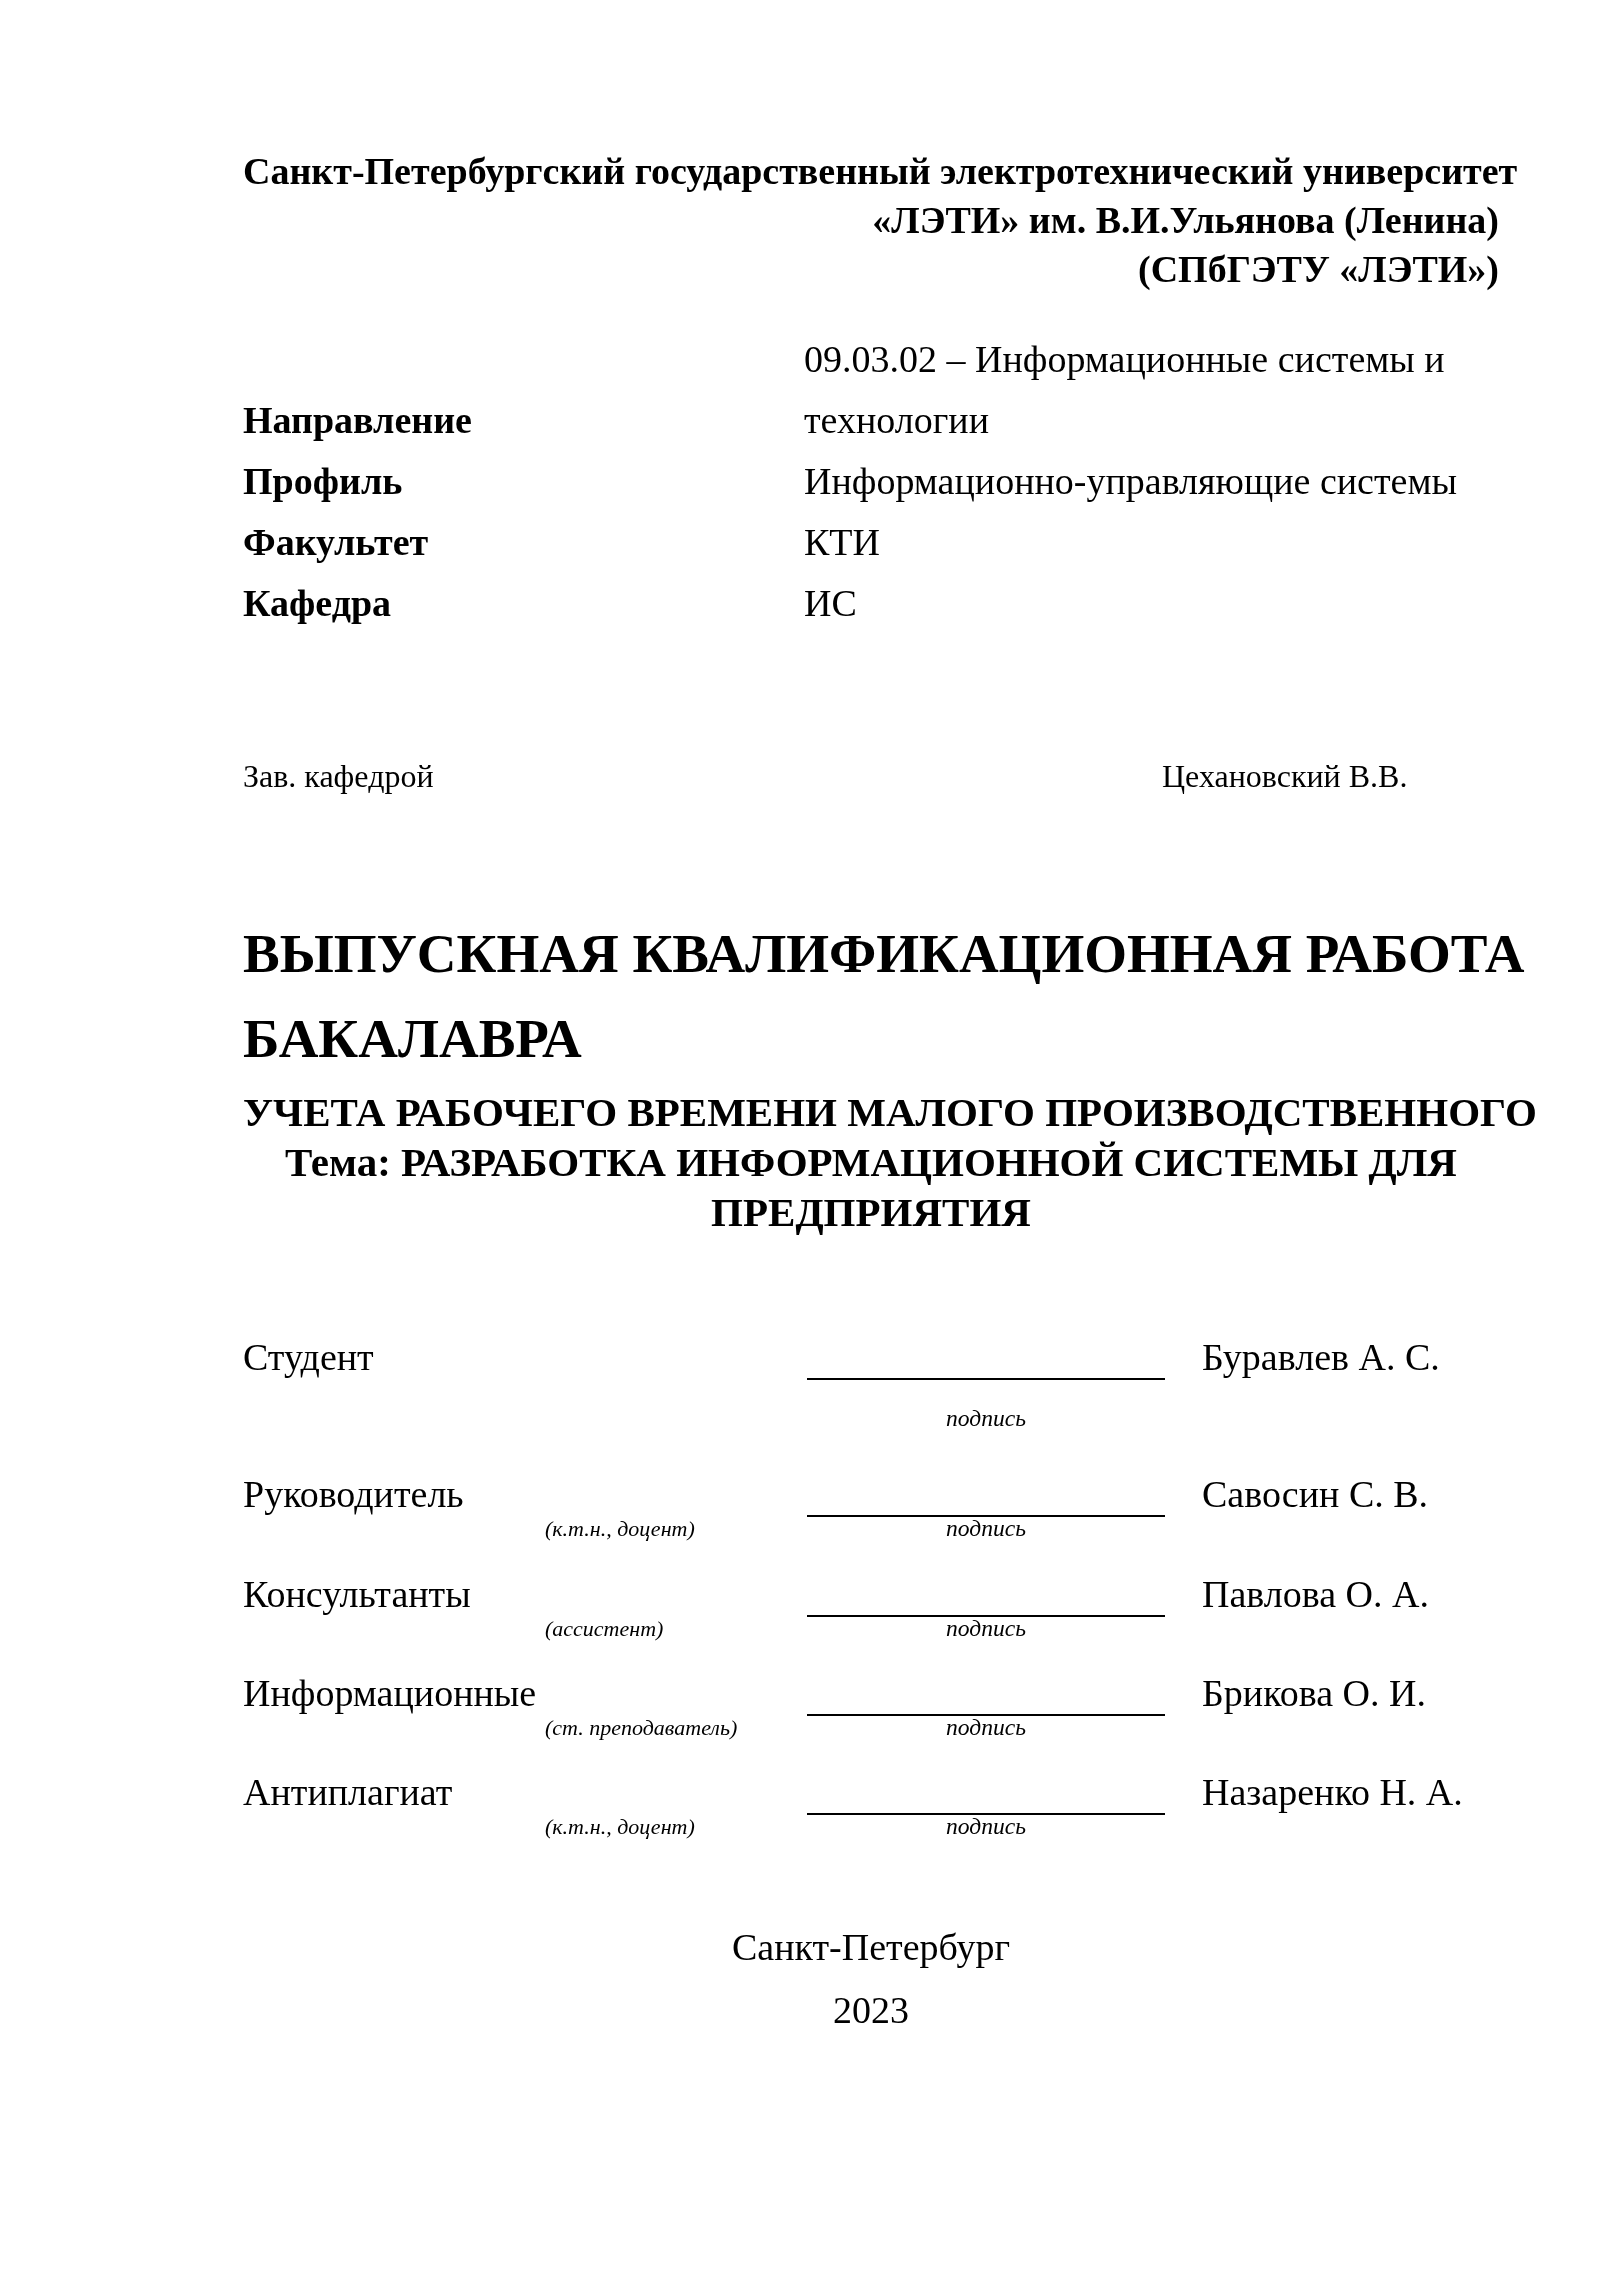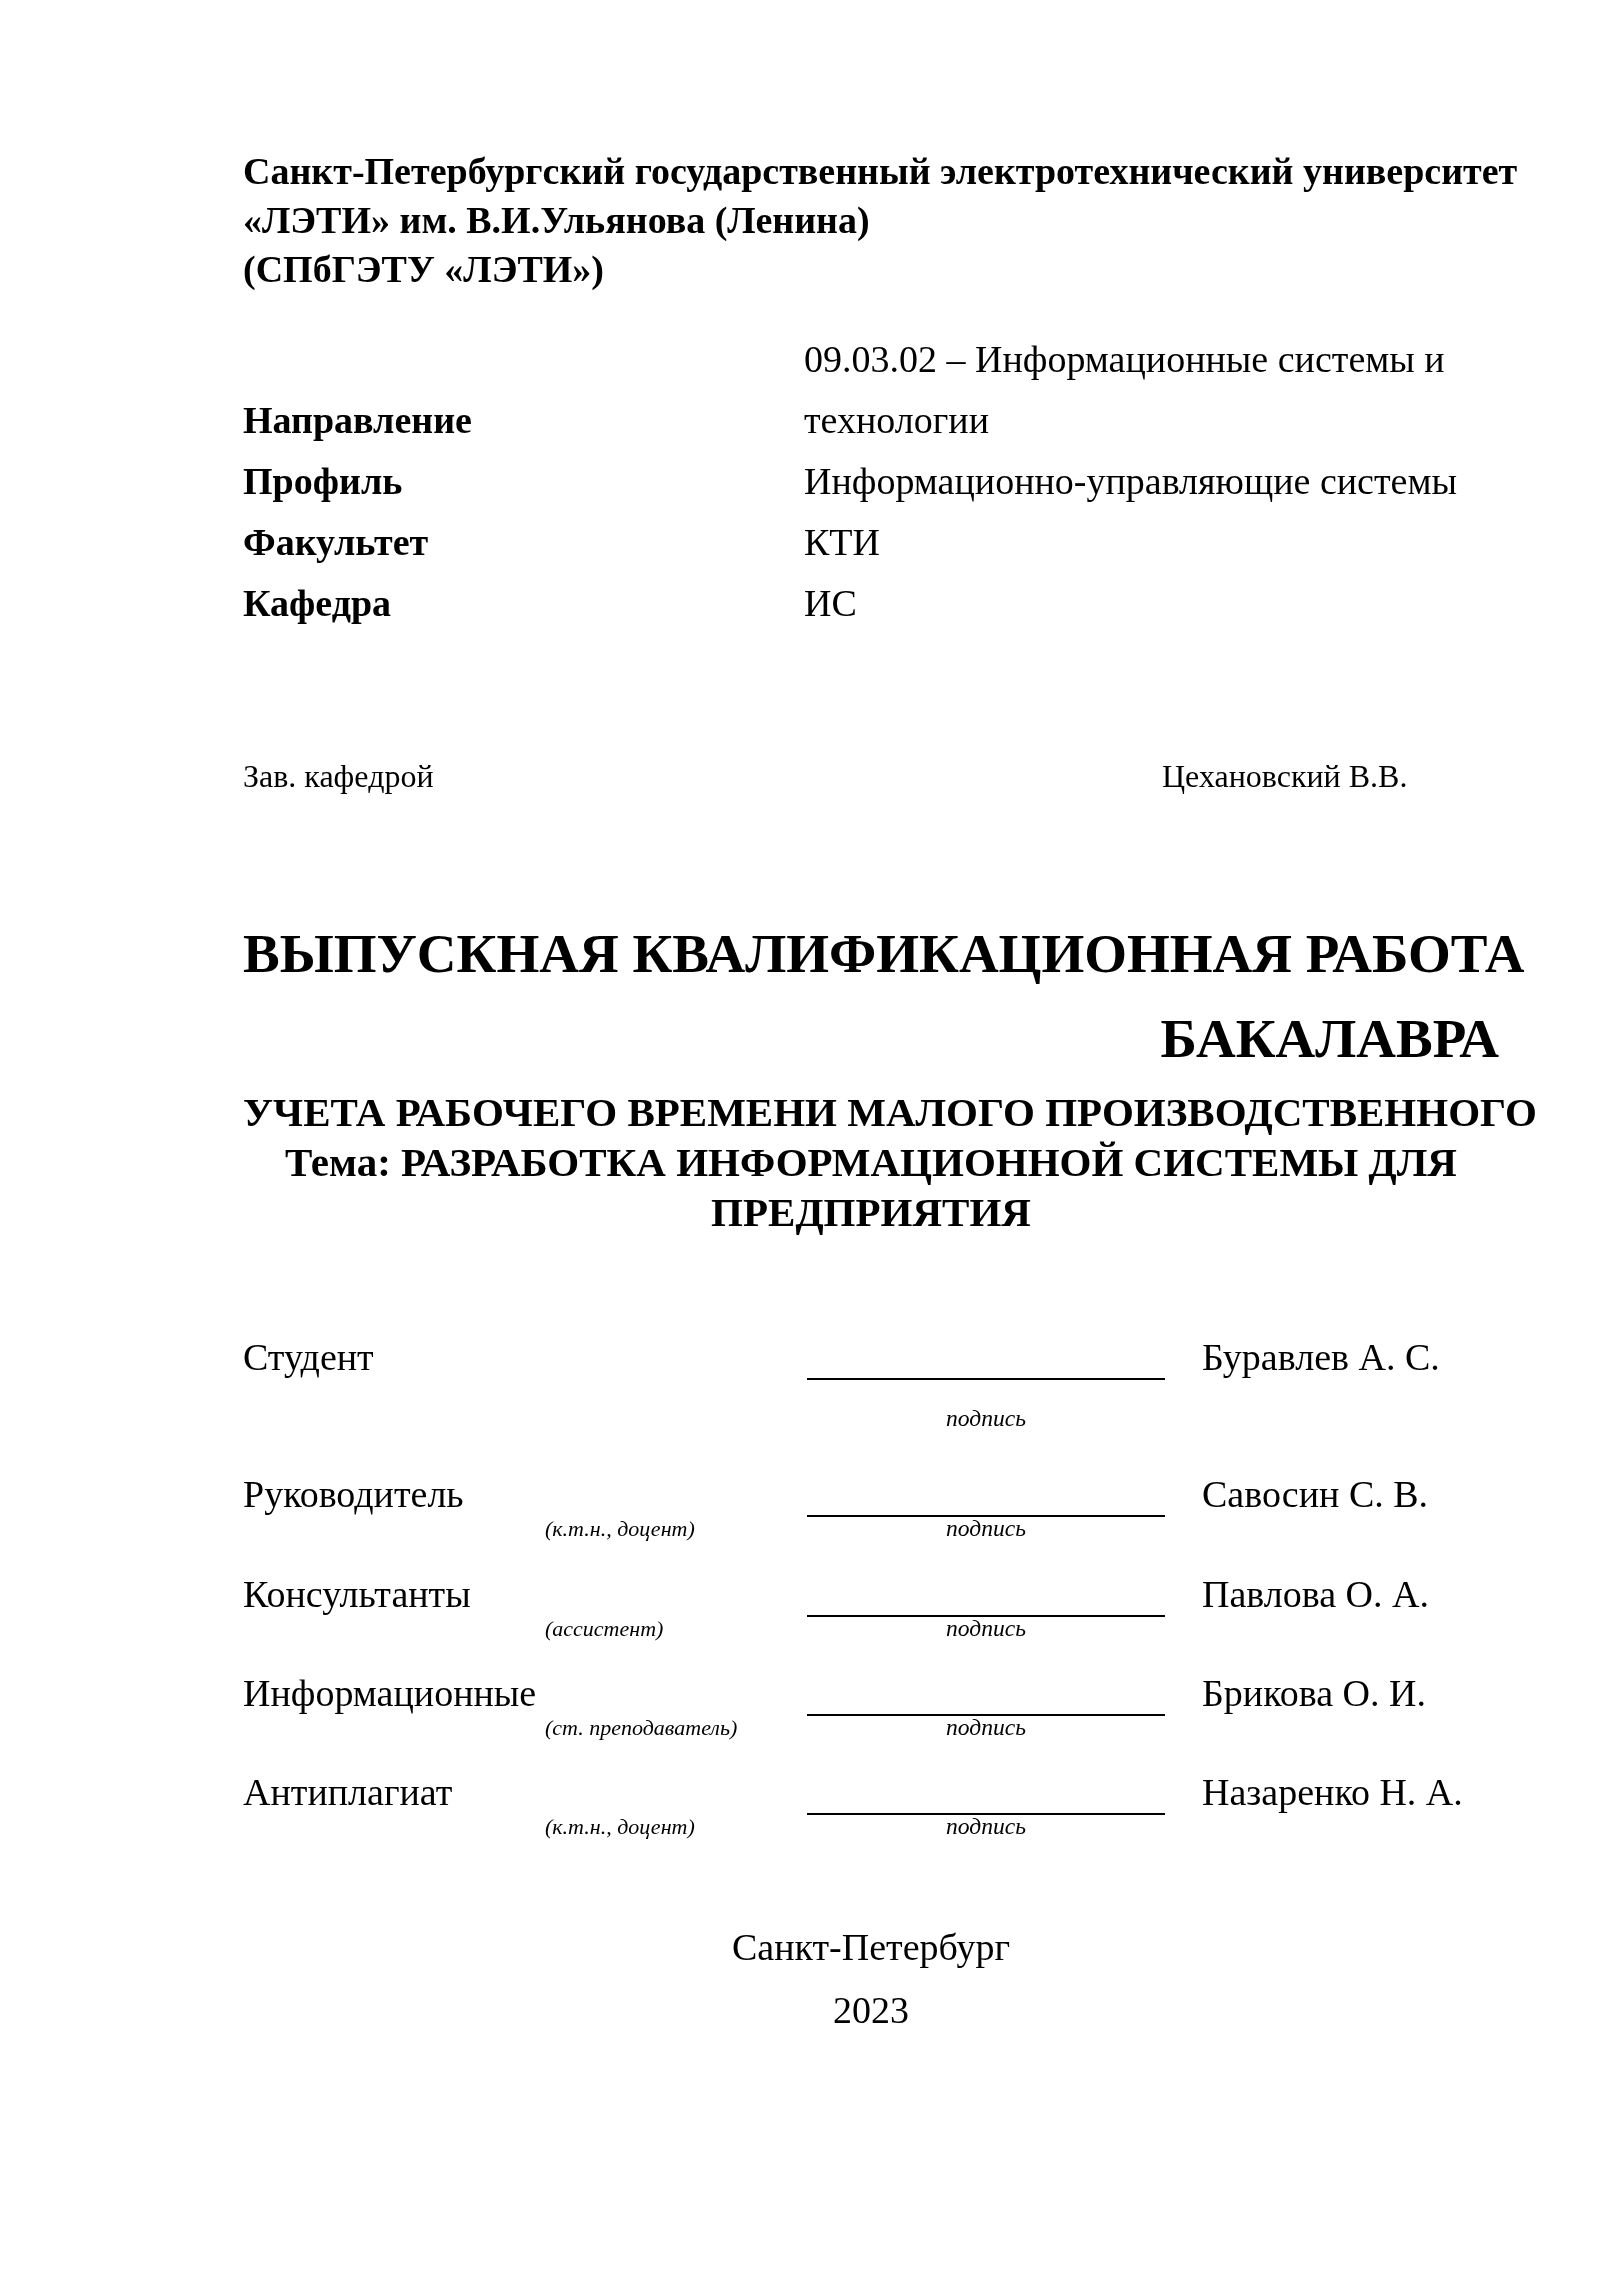--- a/index.html
+++ b/index.html
@@ -20,21 +20,21 @@
     left: 243px;
     top: 0;
     width: 1256px;
     height: 100%;
   }
   .abs { position: absolute; left: 0; width: 100%; }
 
   
   .university-header {
     top: 147px;
-    text-align: left;
+    text-align: right;
     font-weight: bold;
     font-size: 38px;
     line-height: 49px;
   }
   .university-header .hline { white-space: nowrap; }
 
   
   .fields-block {
     top: 329px;
     font-size: 38px;
@@ -65,21 +65,21 @@
   .dept-head-name {
     position: absolute;
     left: 919px;
     top: 0;
     white-space: nowrap;
   }
 
   
   .work-title {
     top: 911px;
-    text-align: right;
+    text-align: left;
     font-weight: bold;
     font-size: 55px;
     line-height: 85px;
   }
   .work-title .tline { white-space: nowrap; }
   .theme-block {
     top: 1087px;
     text-align: center;
     font-weight: bold;
     font-size: 41px;

